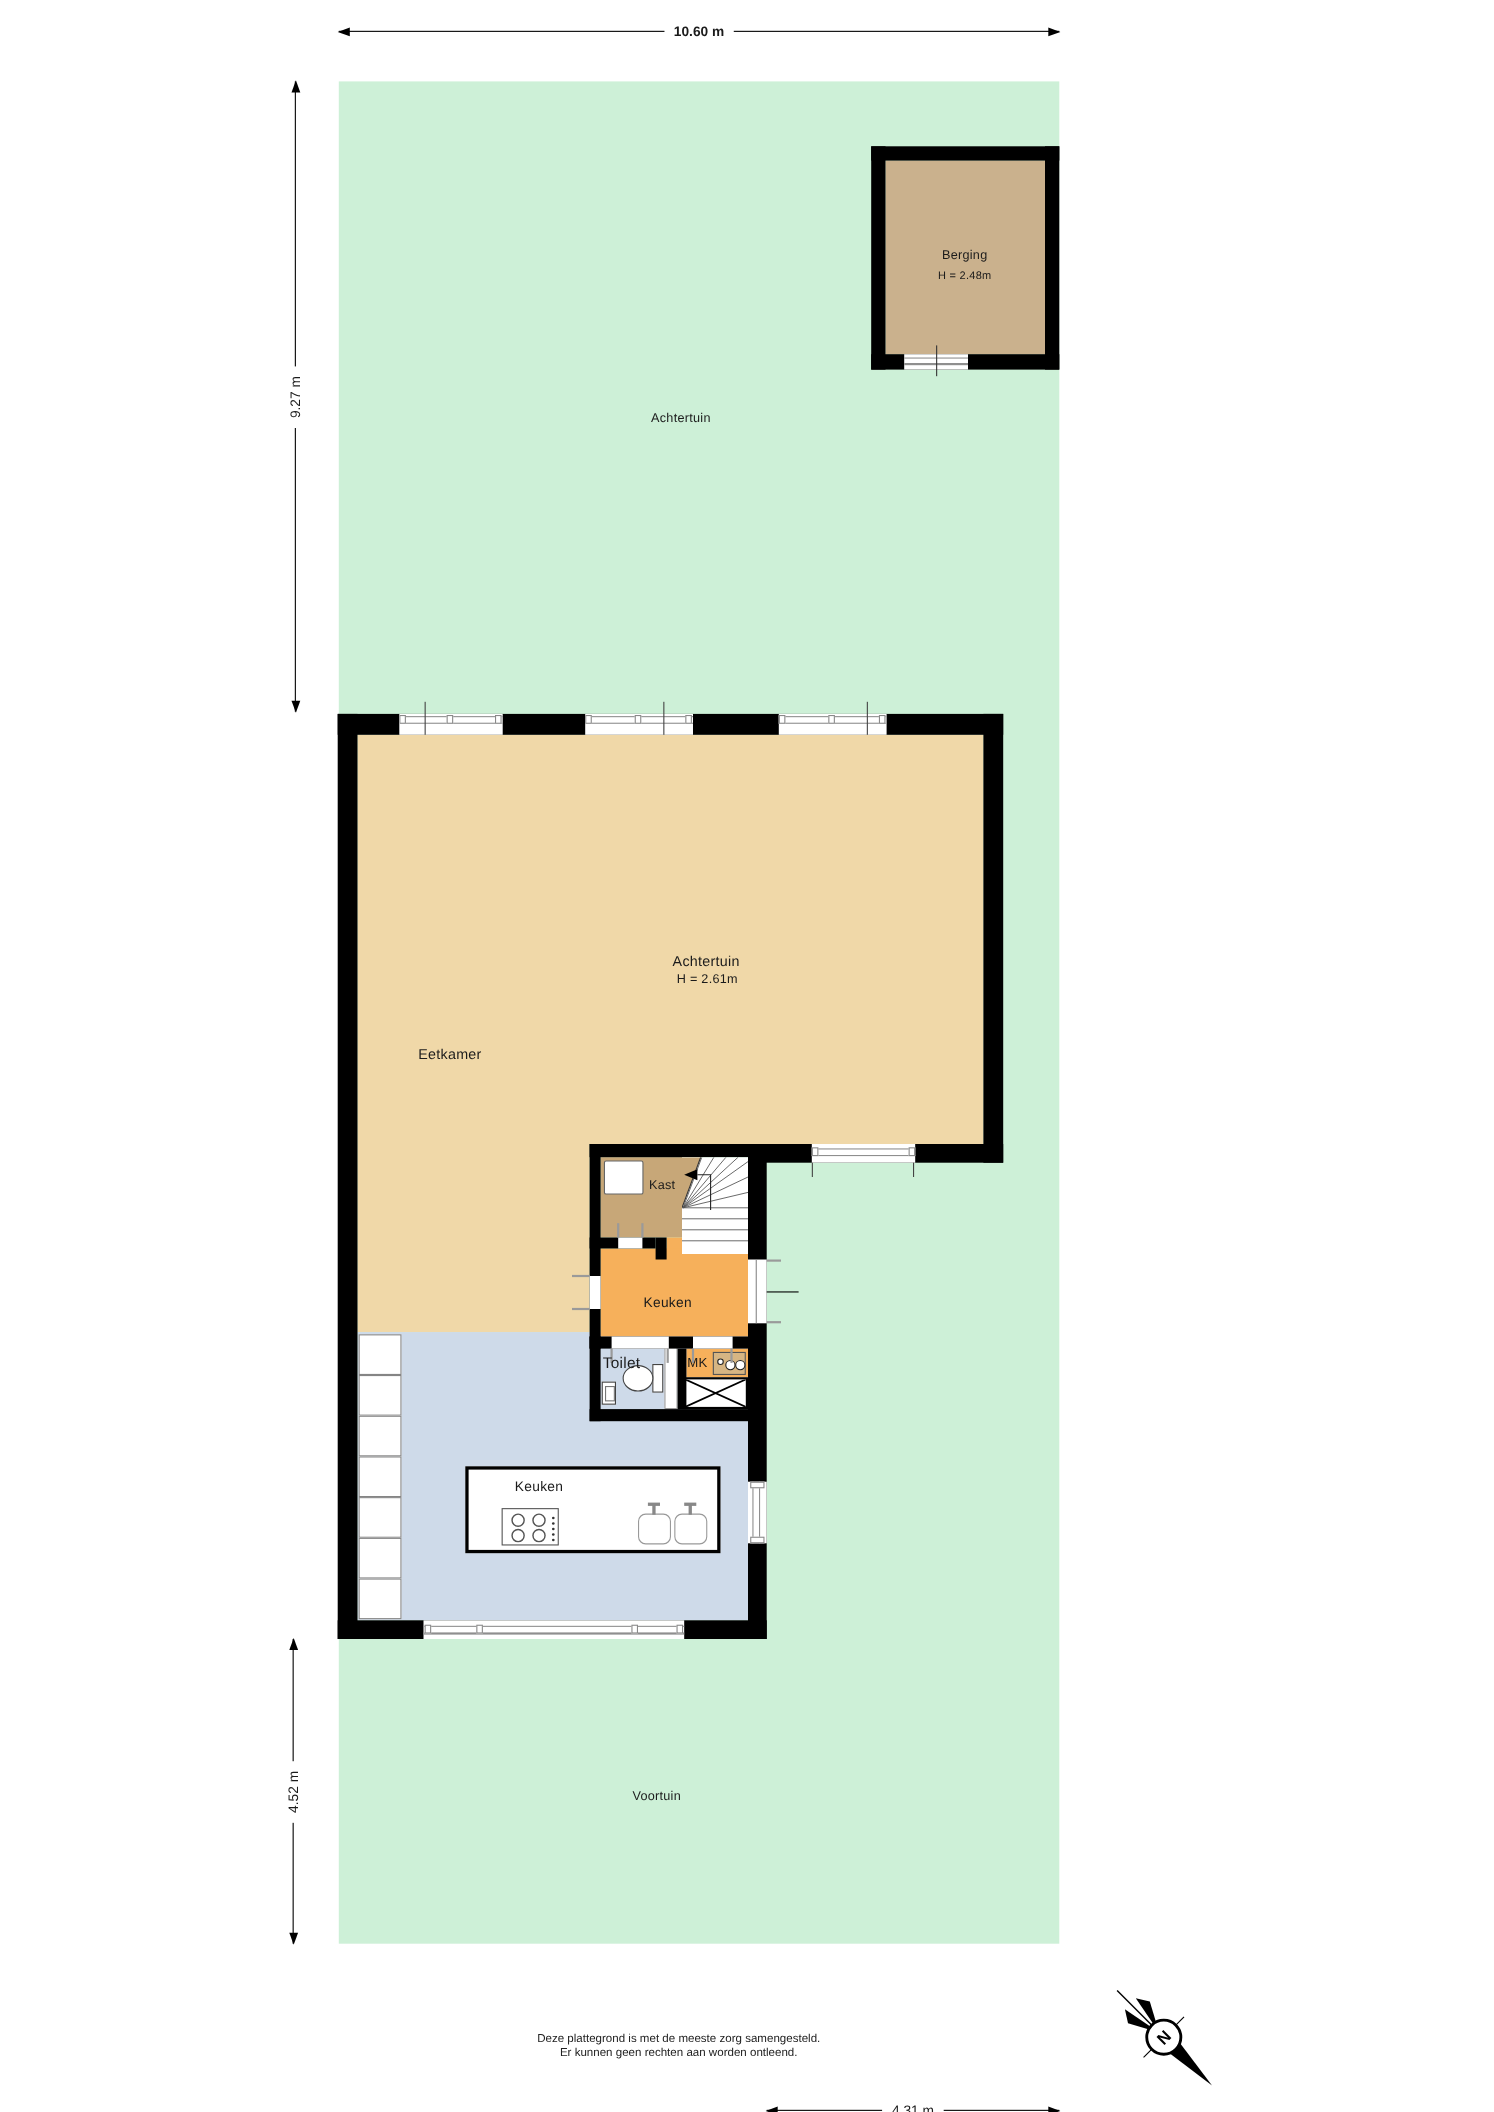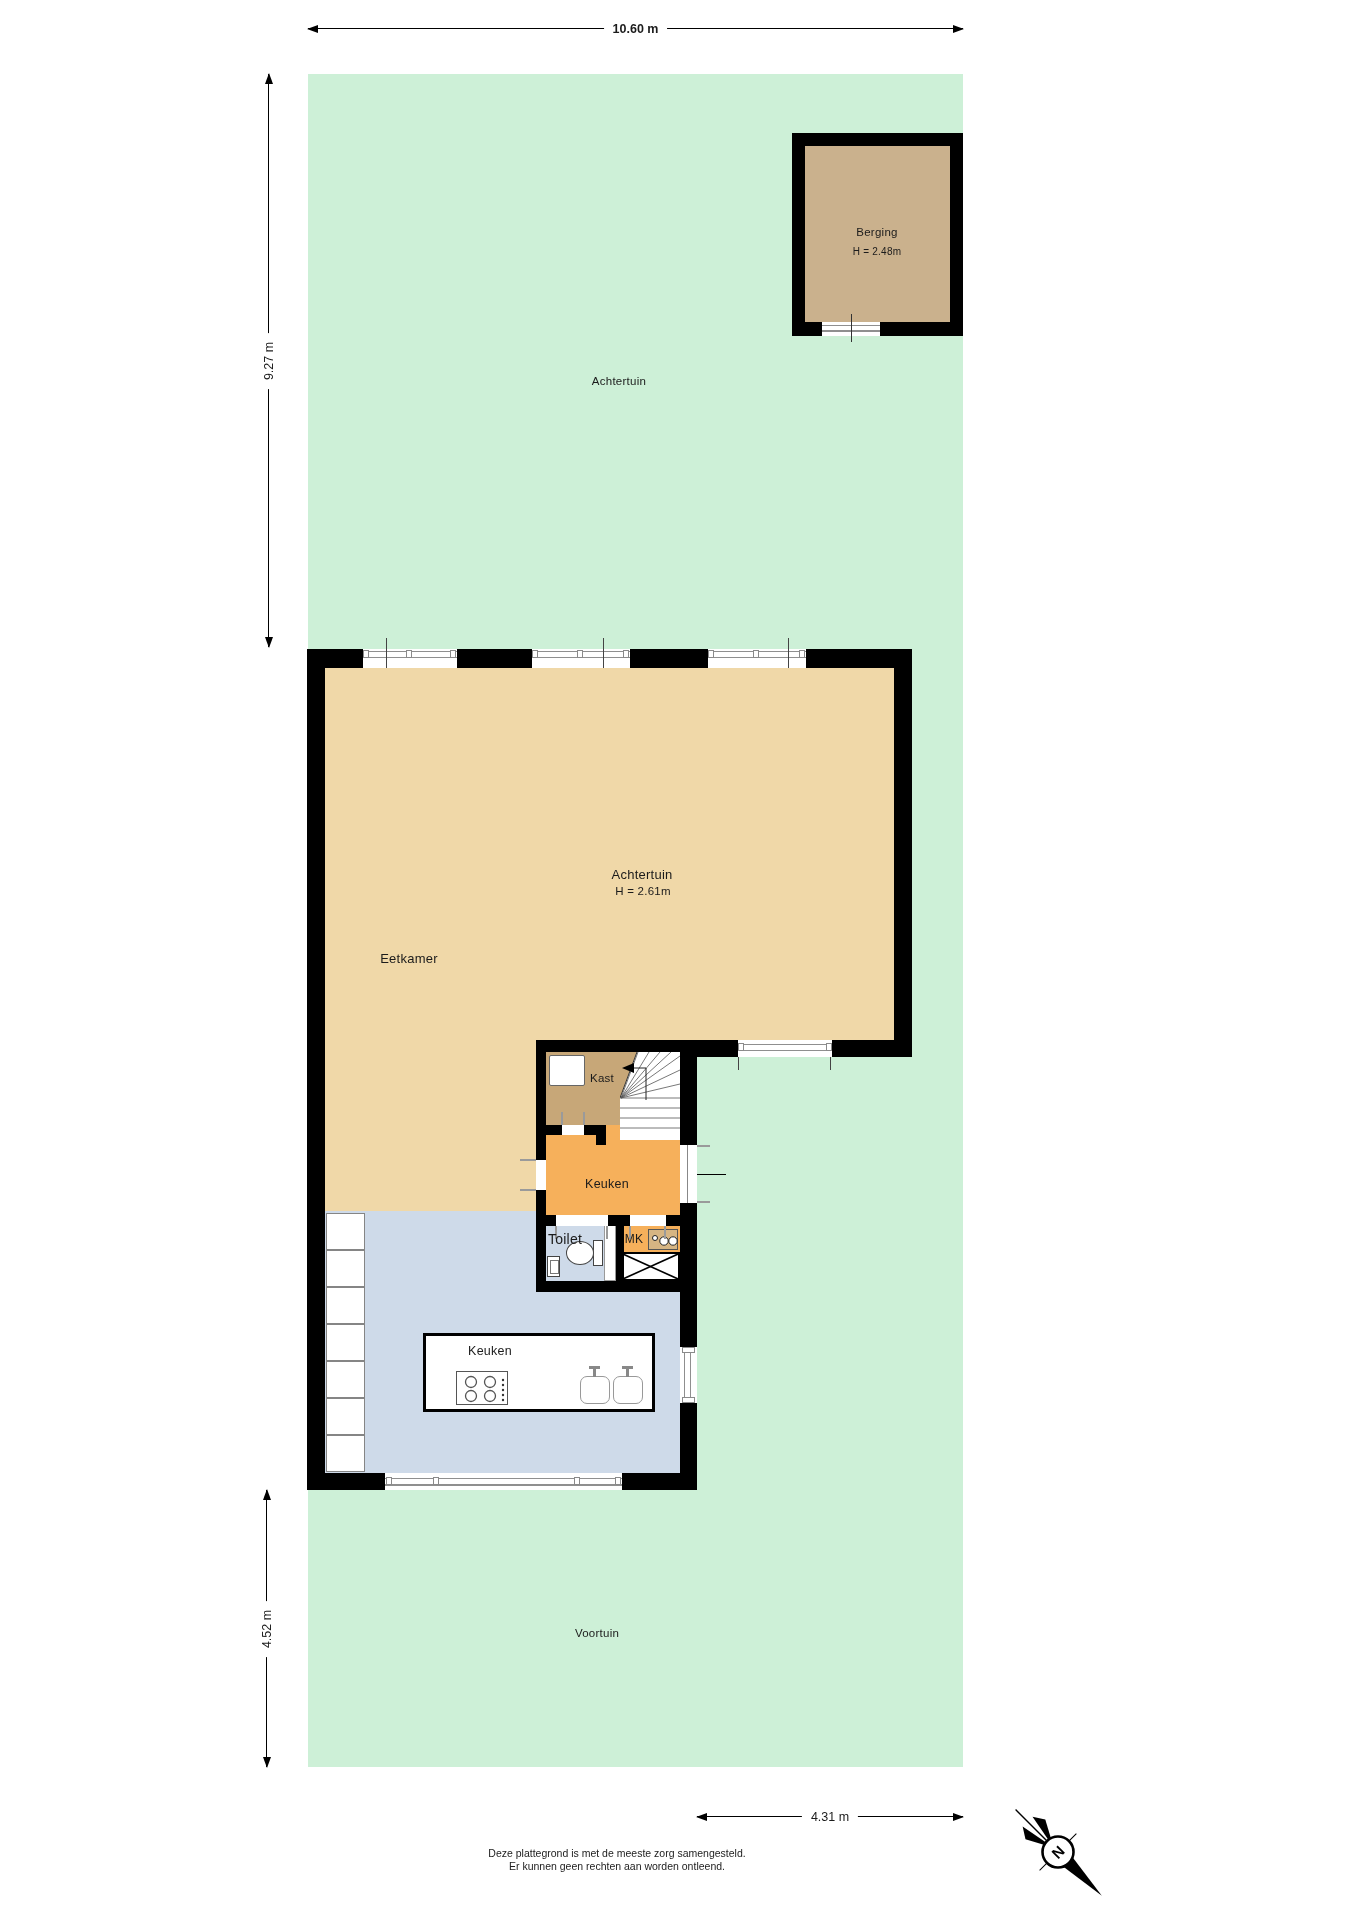--- a/index.html
+++ b/index.html
@@ -242,21 +242,21 @@
   <div class="dimv" style="left:268px;top:74px;height:573px;">
     <i class="av"></i>
     <i class="av b"></i>
     <span class="dlab">9.27 m</span>
   </div>
   <div class="dimv" style="left:266px;top:1490px;height:277px;">
     <i class="av"></i>
     <i class="av b"></i>
     <span class="dlab">4.52 m</span>
   </div>
-  <div class="dimh" style="left:697px;top:1816px;width:266px;">
+  <div class="dimh" style="left:697px;top:1918px;width:266px;">
     <i class="ah"></i>
     <i class="ah r"></i>
     <span class="dlab">4.31 m</span>
   </div>
 
   <svg class="abs" style="left:1002px;top:1796px;" width="112" height="112" viewBox="0 0 112 112">
     <g transform="rotate(-45 56 56)">
       <line x1="56" y1="-4" x2="56" y2="56" stroke="#000" stroke-width="1.3"></line>
       <line x1="30" y1="56" x2="82" y2="56" stroke="#000" stroke-width="1"></line>
       <polygon points="42,24 56,50 49,13" fill="#000"></polygon>

